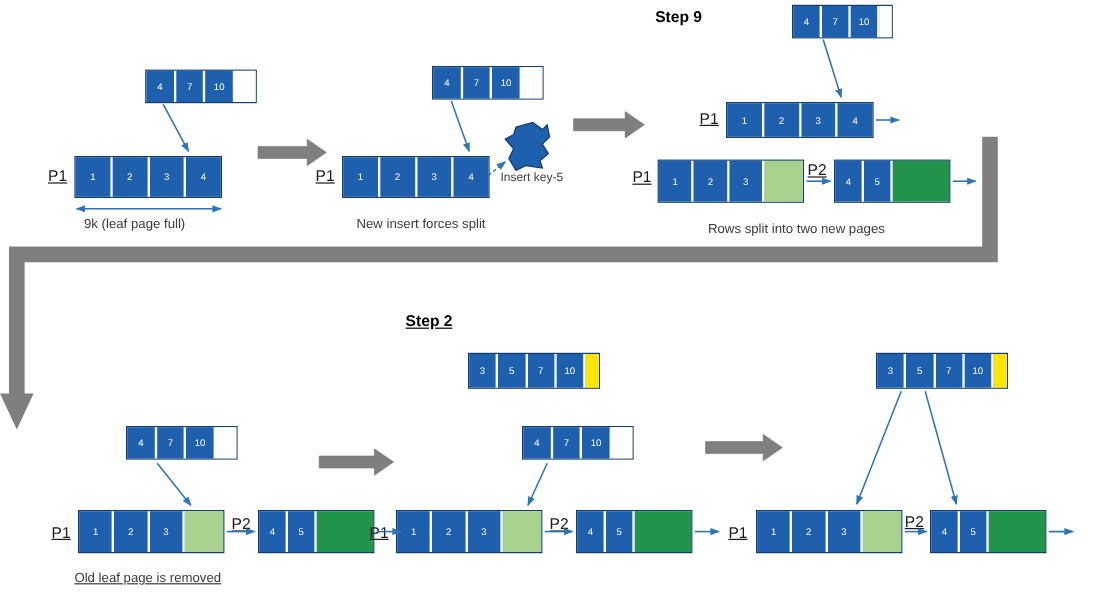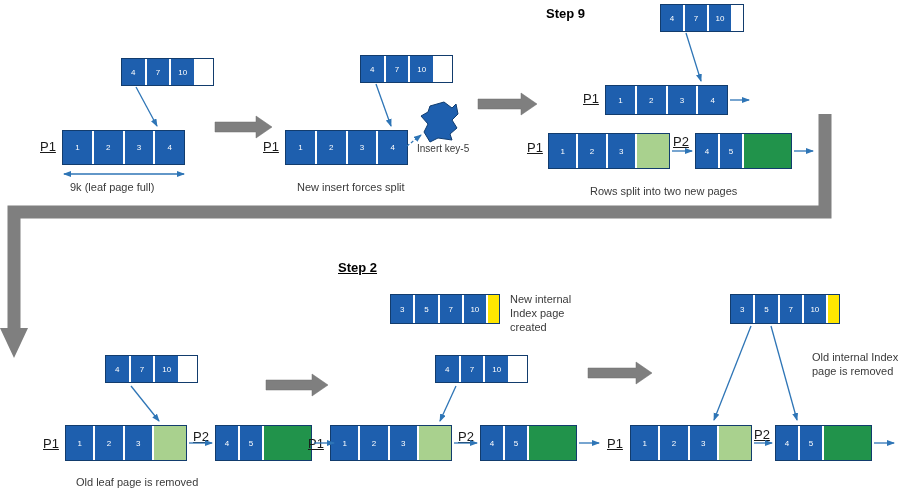--- a/index.html
+++ b/index.html
@@ -111,35 +111,30 @@
     <span class="cell">3</span>
     <span class="cell lg"></span>
   </div>
   <div class="page" style="left:215px;top:425px;width:97px;height:36px;">
     <span class="cell">4</span>
     <span class="cell">5</span>
     <span class="cell dg"></span>
   </div>
   <span class="plabel" style="left:43px;top:436px;">P1</span>
   <span class="plabel" style="left:193px;top:429px;">P2</span>
-  <span class="cap" style="left:76px;top:476px;">Old leaf page is removed</span>
+  <span class="cap" style="left:62px;top:476px;text-decoration:underline;">Old leaf page is removed</span>
 
   <span class="step" style="left:338px;top:260px;text-decoration:underline;">Step 2</span>
   <div class="page" style="left:390px;top:294px;width:110px;height:30px;">
     <span class="cell">3</span>
     <span class="cell">5</span>
     <span class="cell">7</span>
     <span class="cell">10</span>
     <span class="cell yl"></span>
   </div>
-  <div class="cap multi" style="left:510px;top:292px;width:80px;">
-    <span>New internal</span>
-    <span>Index page</span>
-    <span>created</span>
-  </div>
   <div class="page" style="left:435px;top:355px;width:93px;height:28px;">
     <span class="cell">4</span>
     <span class="cell">7</span>
     <span class="cell">10</span>
     <span class="cell free17"></span>
   </div>
   <div class="page" style="left:330px;top:425px;width:122px;height:36px;">
     <span class="cell">1</span>
     <span class="cell">2</span>
     <span class="cell">3</span>
@@ -152,24 +147,20 @@
   </div>
   <span class="plabel" style="left:308px;top:436px;">P1</span>
   <span class="plabel" style="left:458px;top:429px;">P2</span>
 
   <div class="page" style="left:730px;top:294px;width:110px;height:30px;">
     <span class="cell">3</span>
     <span class="cell">5</span>
     <span class="cell">7</span>
     <span class="cell">10</span>
     <span class="cell yl"></span>
-  </div>
-  <div class="cap multi" style="left:812px;top:350px;width:100px;">
-    <span>Old internal Index</span>
-    <span>page is removed</span>
   </div>
   <div class="page" style="left:630px;top:425px;width:122px;height:36px;">
     <span class="cell">1</span>
     <span class="cell">2</span>
     <span class="cell">3</span>
     <span class="cell lg"></span>
   </div>
   <div class="page" style="left:775px;top:425px;width:97px;height:36px;">
     <span class="cell">4</span>
     <span class="cell">5</span>

